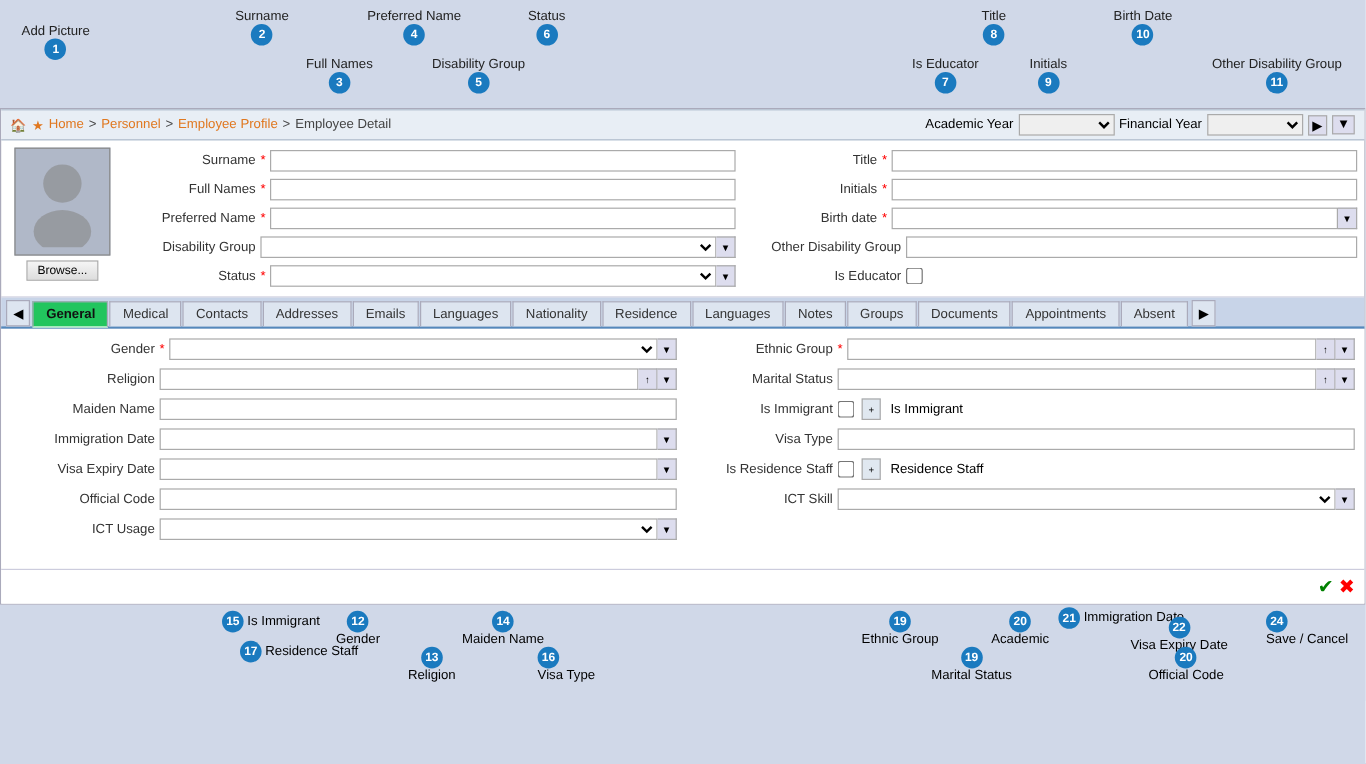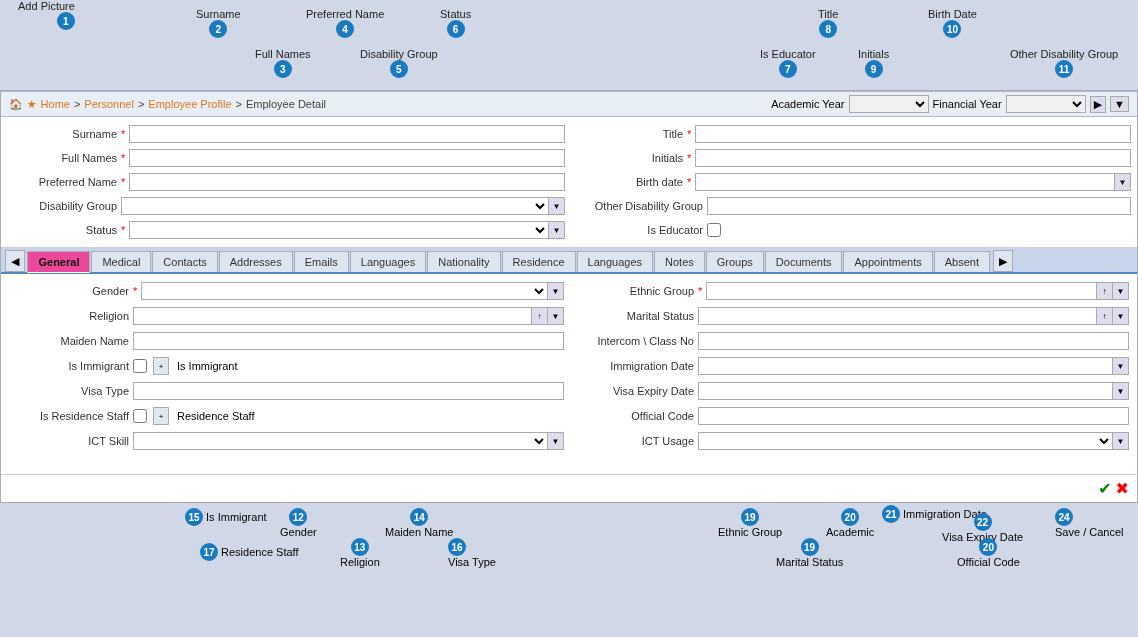--- a/index.html
+++ b/index.html
@@ -17,39 +17,39 @@
 
     .form-area { display: flex; padding: 6px; gap: 6px; border-bottom: 1px solid #ccd; }
     .avatar-col { width: 90px; flex-shrink: 0; display: flex; flex-direction: column; align-items: center; gap: 4px; }
     .avatar-box { width: 80px; height: 90px; background: #b0b8c8; display: flex; align-items: center; justify-content: center; border: 1px solid #888; }
     .avatar-box svg { opacity: 0.6; }
     .browse-btn { border: 1px solid #aaa; background: linear-gradient(to bottom, #f5f5f5, #ddd); padding: 2px 8px; cursor: pointer; font-size: 10px; }
     .form-label { width: 110px; text-align: right; color: #333; white-space: nowrap; flex-shrink: 0; }
     .required { color: red; }
     .form-input { border: 1px solid #aaa; height: 18px; background: white; flex: 1; padding: 1px 3px; }
     .tab { padding: 4px 10px; border: 1px solid #aab; border-bottom: none; background: #dde5f0; cursor: pointer; margin-right: 1px; color: #333; white-space: nowrap; }
-    .tab.active { background: #ec4899; border-bottom: 1px solid white; color: #111; font-weight: bold; margin-bottom: -1px; z-index: 1; }
+    .tab.active { background: #22c55e; border-bottom: 1px solid white; color: #111; font-weight: bold; margin-bottom: -1px; z-index: 1; }
     .tab-nav-btn { border: 1px solid #aab; background: #dde5f0; padding: 2px 5px; cursor: pointer; align-self: center; }
 
     .general-section { padding: 6px 8px; background: white; min-height: 200px; }
     .gen-row { display: flex; align-items: center; height: 22px; gap: 4px; }
     .gen-label { width: 120px; text-align: right; color: #333; white-space: nowrap; flex-shrink: 0; }
 
     .footer-actions { display: flex; justify-content: flex-end; padding: 4px 8px; border-top: 1px solid #ccd; background: white; gap: 4px; }
     .save-icon { color: green; font-size: 16px; cursor: pointer; }
     .cancel-icon { color: red; font-size: 16px; cursor: pointer; }
 
     .bottom-labels { position: relative; height: 80px; background: #d0d8e8; }
   </style>
 </head>
 <body>
 
 <div class="top-labels" style="position:relative; height:90px; background:#d0d8e8;">
 
-  <div class="top-label" style="left:18px; top:0;text-align:right;">
+  <div class="top-label" style="left:18px; top:20px;">
     <span>Add Picture</span><br>
     <span class="badge">1</span>
   </div>
 
   <div class="top-label" style="left:196px; top:8px;">
     <span>Surname</span><br>
     <span class="badge">2</span>
   </div>
 
   <div class="top-label" style="left:255px; top:48px;">
@@ -114,20 +114,29 @@
     <label>Academic Year</label>
     <select style="width:80px; height:18px; border:1px solid #aaa;"><option></option></select>
     <label>Financial Year</label>
     <select style="width:80px; height:18px; border:1px solid #aaa;"><option></option></select>
     <button style="border:1px solid #aaa; background:#dde; padding:1px 3px; cursor:pointer;">▶</button>
     <button style="border:1px solid #aaa; background:#dde; padding:1px 3px; cursor:pointer;">▼</button>
   </div>
 
   <div class="form-area">
 
+    <div class="avatar-col">
+      <div class="avatar-box">
+        <svg width="60" height="75" viewBox="0 0 60 75">
+          <circle cx="30" cy="22" r="16" fill="#888"></circle>
+          <ellipse cx="30" cy="62" rx="24" ry="18" fill="#888"></ellipse>
+        </svg>
+      </div>
+      <button class="browse-btn">Browse...</button>
+    </div>
 
     <div style="flex:1; display:flex; flex-direction:column; gap:2px;">
 
       <div style="display:flex; gap:8px; align-items:center; height:22px;">
         <div style="display:flex; align-items:center; gap:4px; flex:1;">
           <label class="form-label">Surname</label>
           <span class="required">*</span>
           <input type="text" class="form-input" style="flex: 1 1 0%;">
         </div>
         <div style="display:flex; align-items:center; gap:4px; flex:1;">
@@ -254,24 +263,20 @@
           <button style="border:1px solid #aaa; border-left:none; background:#dde; width:16px; height:18px; cursor:pointer; font-size:8px;">↑</button>
           <button style="border:1px solid #aaa; border-left:none; background:#dde; width:16px; height:18px; cursor:pointer; font-size:8px;">▼</button>
         </div>
       </div>
 
       <div class="gen-row">
         <label class="gen-label">Maiden Name</label>
         <input type="text" style="flex: 1 1 0%; border: 1px solid rgb(170, 170, 170); height: 18px; background: white; padding: 1px 3px;">
       </div>
 
-      <div class="gen-row">
-        <label class="gen-label">Intercom \ Class No</label>
-        <input type="text" style="flex: 1 1 0%; border: 1px solid rgb(170, 170, 170); height: 18px; background: white; padding: 1px 3px;">
-      </div>
 
       <div class="gen-row">
         <label class="gen-label">Is Immigrant</label>
         <input type="checkbox" style="width: 14px; height: 14px; margin-right: 2px;">
         <span style="display:inline-flex; align-items:center; width:16px; height:18px; background:#e0e8f0; border:1px solid #aaa; justify-content:center; font-size:8px; cursor:pointer;">+</span>
         <span style="margin-left:4px;">Is Immigrant</span>
       </div>
 
       <div class="gen-row">
         <label class="gen-label">Immigration Date</label>
@@ -350,21 +355,21 @@
   <div style="position:absolute; left:185px; top:5px; text-align:center;">
     <span class="badge">15</span>
     <span>Is Immigrant</span>
   </div>
 
   <div style="position:absolute; left:448px; top:35px; text-align:left;">
     <span class="badge">16</span><br>
     <span>Visa Type</span>
   </div>
 
-  <div style="position:absolute; left:200px; top:40px; text-align:center;">
+  <div style="position:absolute; left:200px; top:30px; text-align:center;">
     <span class="badge">17</span>
     <span>Residence Staff</span>
   </div>
 
   <div style="position:absolute; left:718px; top:5px; text-align:center;">
     <span class="badge">19</span><br>
     <span>Ethnic Group</span>
   </div>
 
   <div style="position:absolute; left:776px; top:35px; text-align:center;">

